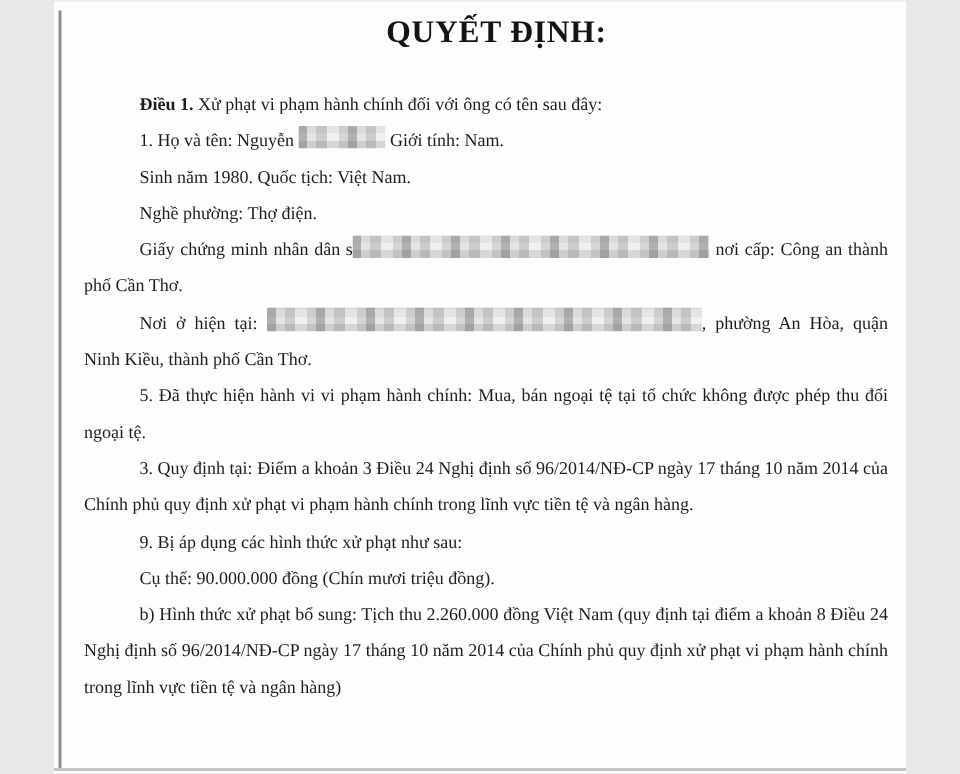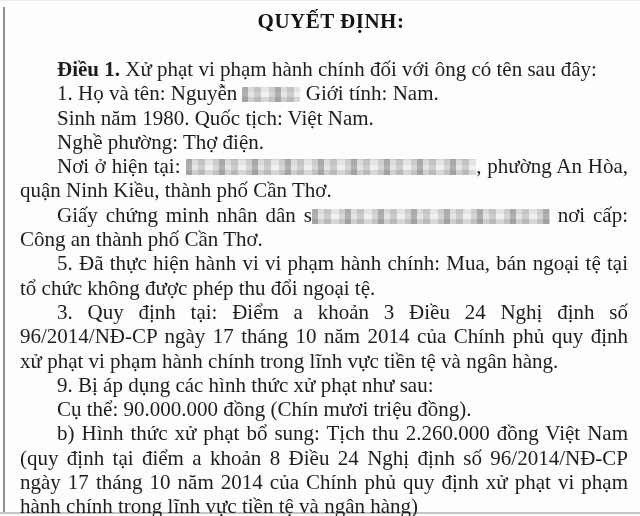--- a/index.html
+++ b/index.html
@@ -1,19 +1,19 @@
 <!DOCTYPE html>
 <html lang="vi"><head>
 <meta charset="utf-8">
 <style>
   * { margin: 0; padding: 0; box-sizing: border-box; }
   html, body { background: #e8e8e8; }
   .page {
     position: relative;
-    width: 640px;
+    width: 568px;
     height: 516px;
     margin: 0 auto;
     background: #fdfdfd;
     overflow: hidden;
     font-family: "Liberation Serif", "DejaVu Serif", serif;
     color: #1d1d1d;
   }
   
   .edge-left {
     position: absolute;
@@ -41,21 +41,21 @@
     font-size: 21px;
     font-weight: bold;
     text-align: center;
     letter-spacing: 0.5px;
     line-height: 26px;
     margin: 2px 0 23px 0;
     padding-left: 14px; 
     color: #141414;
   }
   .para {
-    font-size: 21px;
+    font-size: 12px;
     line-height: 24.3px;
     text-align: justify;
     text-indent: 37px;
     color: #1d1d1d;
   }
   .bold { font-weight: bold; }
   
   .redact {
     display: inline-block;
     vertical-align: -2px;
@@ -89,23 +89,23 @@
     <div class="doc-title">QUYẾT ĐỊNH:</div>
 
     <p class="para"><span class="bold">Điều 1.</span><span> Xử phạt vi phạm hành chính đối với ông có tên sau đây:</span></p>
 
     <p class="para"><span>1. Họ và tên: Nguyễn </span><span class="redact r-name"></span><span> Giới tính: Nam.</span></p>
 
     <p class="para">Sinh năm 1980. Quốc tịch: Việt Nam.</p>
 
     <p class="para">Nghề phường: Thợ điện.</p>
 
+    <p class="para"><span>Giấy chứng minh nhân dân s</span><span class="redact r-id"></span><span> nơi cấp: Công an thành phố Cần Thơ.</span></p>
+
     <p class="para"><span>Nơi ở hiện tại: </span><span class="redact r-addr"></span><span>, phường An Hòa, quận Ninh Kiều, thành phố Cần Thơ.</span></p>
-
-    <p class="para"><span>Giấy chứng minh nhân dân s</span><span class="redact r-id"></span><span> nơi cấp: Công an thành phố Cần Thơ.</span></p>
 
     <p class="para">5. Đã thực hiện hành vi vi phạm hành chính: Mua, bán ngoại tệ tại tổ chức không được phép thu đổi ngoại tệ.</p>
 
     <p class="para">3. Quy định tại: Điểm a khoản 3 Điều 24 Nghị định số 96/2014/NĐ-CP ngày 17 tháng 10 năm 2014 của Chính phủ quy định xử phạt vi phạm hành chính trong lĩnh vực tiền tệ và ngân hàng.</p>
 
     <p class="para">9. Bị áp dụng các hình thức xử phạt như sau:</p>
 
 
     <p class="para">Cụ thể: 90.000.000 đồng (Chín mươi triệu đồng).</p>
 

